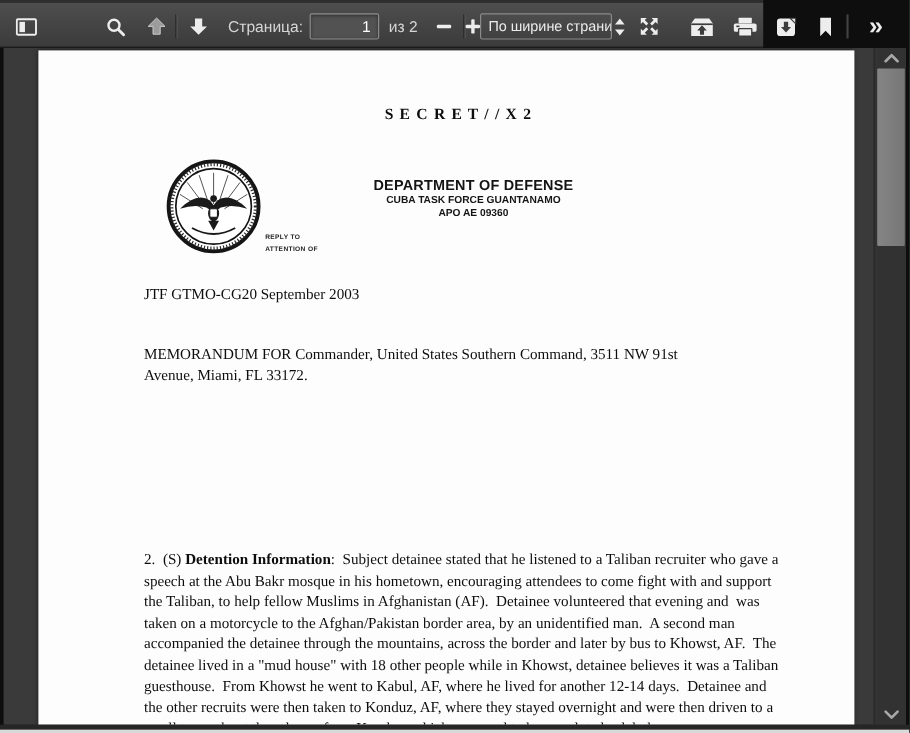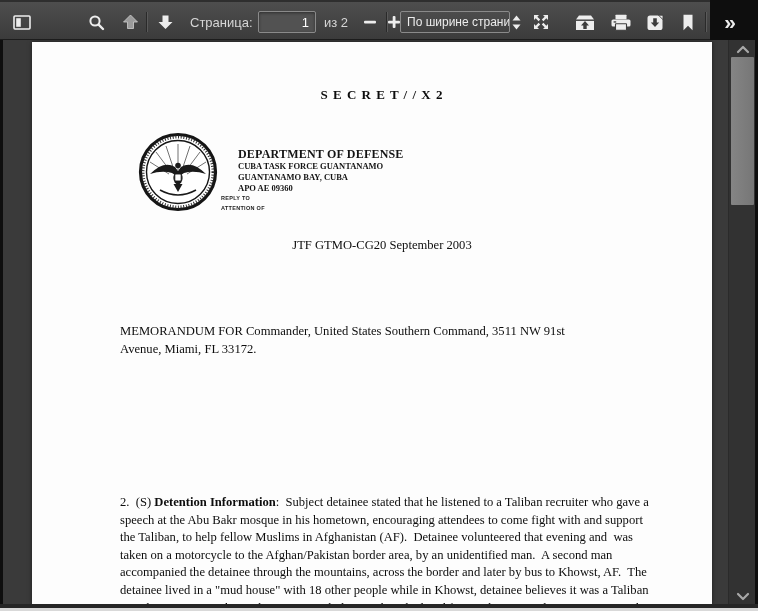--- a/index.html
+++ b/index.html
@@ -3,21 +3,21 @@
 <meta charset="utf-8">
 <style>
   * { margin:0; padding:0; box-sizing:border-box; }
   html,body { background:#111; }
   .app {
     position:relative; width:758px; height:611px; overflow:hidden;
     background:#0e0e0e; font-family:"Liberation Sans", sans-serif;
   }
   
   .toolbar {
-    position:absolute; left:0; top:0; width:710px; height:40px;
+    position:absolute; left:0; top:0; width:636px; height:40px;
     background:linear-gradient(#4e4e4e,#3b3b3b);
     border-top:2px solid #2e2e2e; border-bottom:1px solid #1c1c1c;
   }
   .tbtn {
     position:absolute; top:7px; width:28px; height:26px; border:0; background:transparent;
     display:flex; align-items:center; justify-content:center; border-radius:2px; cursor:pointer;
   }
   .tbtn svg { display:block; }
   .tsep { position:absolute; top:10px; width:1px; height:20px; background:#2a2a2a; box-shadow:1px 0 0 #5a5a5a; }
   .tlabel { position:absolute; top:13px; color:#d6d6d6; font-size:13px; }
@@ -50,26 +50,26 @@
   .scrollbar { position:absolute; right:0; top:0; width:27px; height:564px; background:#323232; border-left:1px solid #2a2a2a; }
   .scroll-btn { position:absolute; left:0; width:27px; height:17px; display:flex; align-items:center; justify-content:center; cursor:pointer; }
   .scroll-thumb {
     position:absolute; left:2px; top:17px; width:23px; height:148px;
     background:linear-gradient(90deg,#858585,#767676); border-radius:1px; cursor:pointer;
   }
   
   .doc { position:absolute; inset:0; font-family:"Liberation Serif", serif; }
   .classification { position:absolute; left:88px; top:45px; width:524px; text-align:center; font-weight:bold; font-size:13px; letter-spacing:1px; }
   .seal { position:absolute; left:106px; top:90px; width:80px; height:80px; }
-  .dept { position:absolute; left:206px; top:105px; width:285px; font-family:Liberation Serif, serif; font-weight:bold; color:#141414; }
+  .dept { position:absolute; left:220px; top:105px; width:285px; text-align:center; font-family:Liberation Sans, sans-serif; font-weight:bold; color:#141414; }
   .dept .l1 { font-size:12px; line-height:14px; letter-spacing:.2px; }
   .dept .ls { font-size:8.5px; line-height:11px; }
   .replyto { position:absolute; left:189px; top:151px; font-family:"Liberation Sans", sans-serif; font-size:5.5px; font-weight:bold; line-height:10px; color:#222; letter-spacing:.3px; }
-  .office-row { position:absolute; left:88px; top:196px; width:524px; display:flex; justify-content:center; font-size:12.6px; }
-  .doc-par { position:absolute; left:88px; width:531px; font-size:12.6px; line-height:17.6px; white-space:pre-wrap;margin-top:36px; }
+  .office-row { position:absolute; left:88px; top:196px; width:524px; display:flex; justify-content:flex-start; font-size:12.6px; }
+  .doc-par { position:absolute; left:88px; width:531px; font-size:12.6px; line-height:17.6px; white-space:pre-wrap; }
   .memo { top:245px; }
   .subject { top:288px; }
   .para1 { top:346px; }
   .para2 { top:416px; }
   .b { font-weight:bold; }
   
   .bottom-dark { position:absolute; left:0; right:0; top:604px; height:4px; background:#262626; }
   .bottom-light { position:absolute; left:0; right:0; top:608px; height:3px; background:#d9d9d9; }
 </style>
 </head>
@@ -236,21 +236,20 @@
             <ellipse cx="40" cy="46" rx="4.6" ry="6.5" fill="#1a1a1a"></ellipse>
             <rect x="36.8" y="42" width="6.4" height="7" rx="1" fill="#fff" stroke="#1a1a1a" stroke-width="0.9"></rect>
             <path d="M35.5 52 L40 60 L44.5 52 Z" fill="#1a1a1a"></path>
             <path d="M22 58 Q40 68 58 58" fill="none" stroke="#1a1a1a" stroke-width="1.6"></path>
           </svg>
         </div>
 
         <div class="dept">
           <div class="l1">DEPARTMENT OF DEFENSE</div>
           <div class="ls">CUBA TASK FORCE GUANTANAMO</div>
-          <div class="ls">GUANTANAMO BAY, CUBA</div>
           <div class="ls">APO AE 09360</div>
         </div>
 
         <div class="replyto">
           <div>REPLY TO</div>
           <div>ATTENTION OF</div>
         </div>
 
         <div class="office-row">
           <span>JTF GTMO-CG</span>

